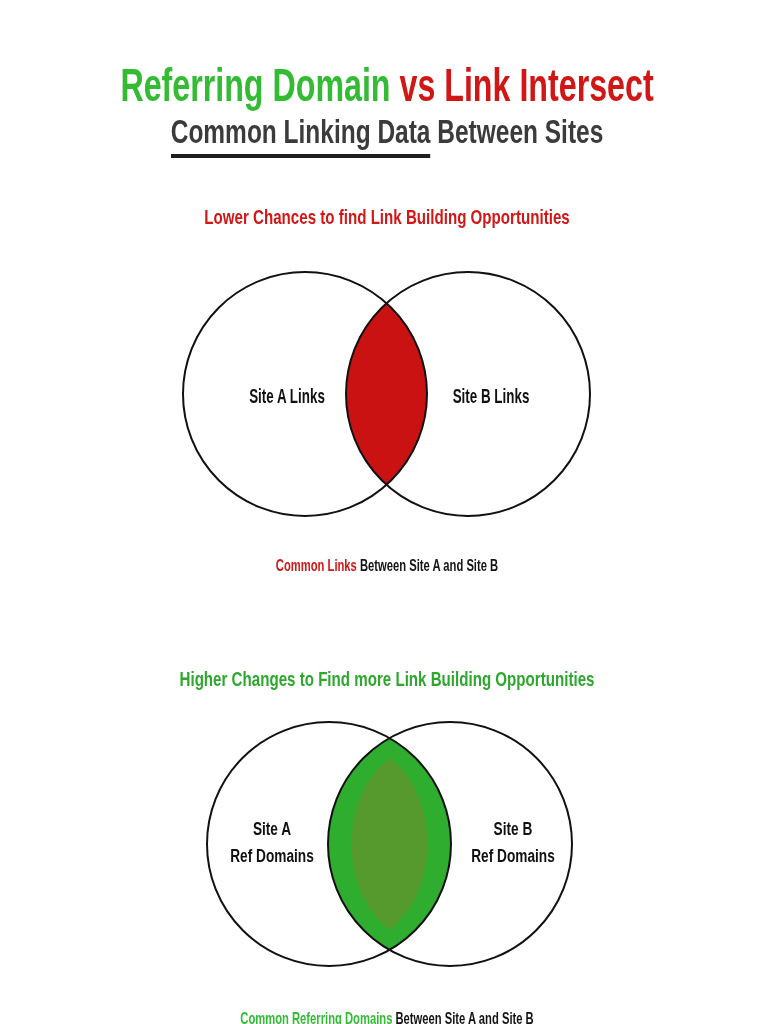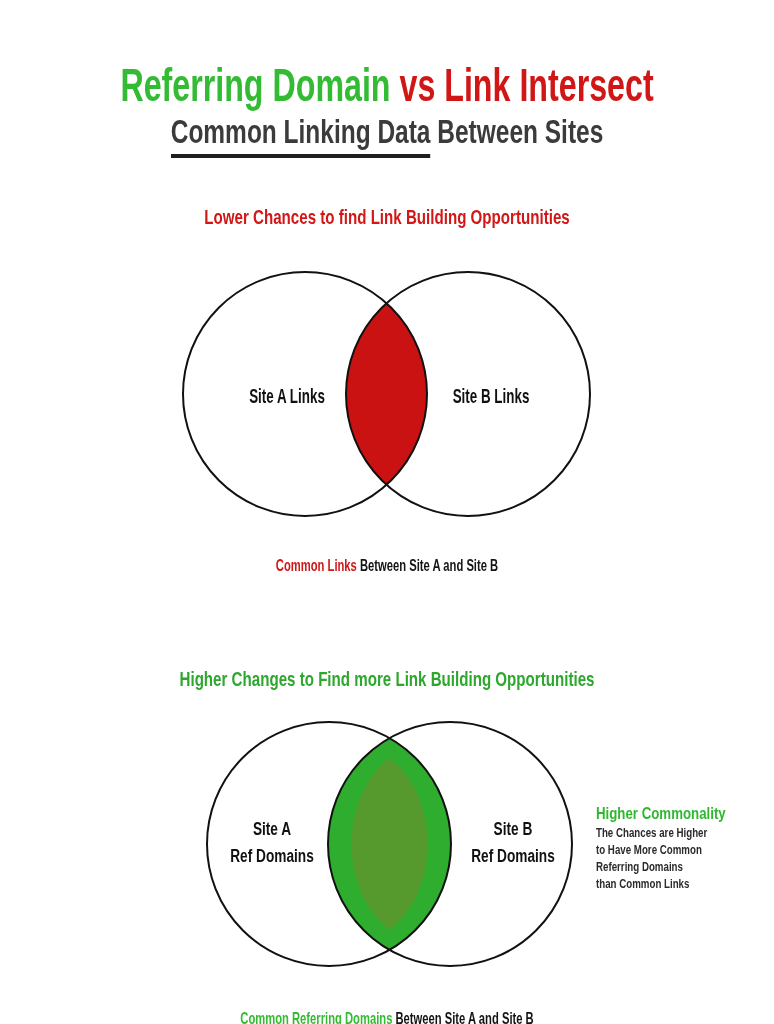--- a/index.html
+++ b/index.html
@@ -144,21 +144,14 @@
       <text class="vlabel2" transform="translate(272 830) scale(0.72 1)" text-anchor="middle">Ref Domains</text>
       <text class="vlabel2" transform="translate(513 803) scale(0.72 1)" text-anchor="middle">Site B</text>
       <text class="vlabel2" transform="translate(513 830) scale(0.72 1)" text-anchor="middle">Ref Domains</text>
     </g>
   </svg>
 
   <div class="caption caption-links abs"><span class="cap-red">Common Links</span><span class="cap-black"> Between Site A and Site B</span></div>
 
   <div class="caption caption-domains abs"><span class="cap-green">Common Referring Domains</span><span class="cap-black"> Between Site A and Site B</span></div>
 
-  <div class="side-note abs">
-    <div class="side-title">Higher Commonality</div>
-    <div class="side-line">The Chances are Higher</div>
-    <div class="side-line">to Have More Common</div>
-    <div class="side-line">Referring Domains</div>
-    <div class="side-line">than Common Links</div>
-  </div>
 
 </div>
 
 </body></html>

